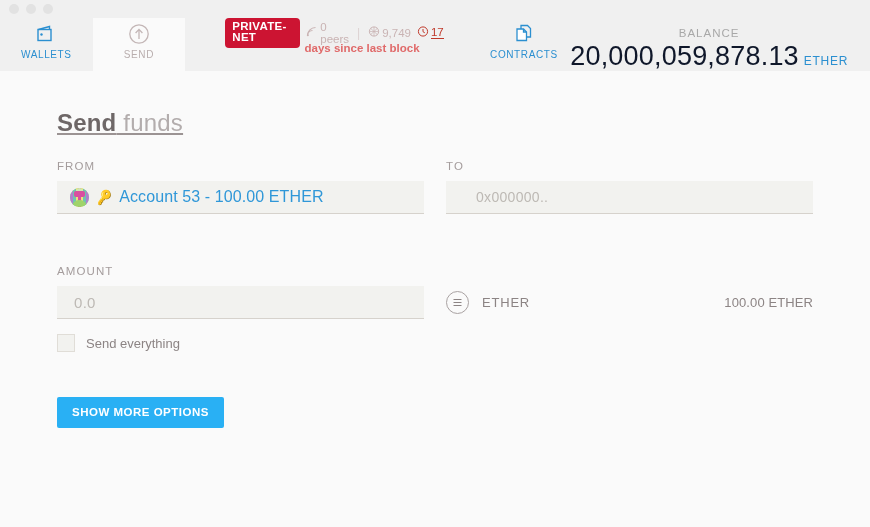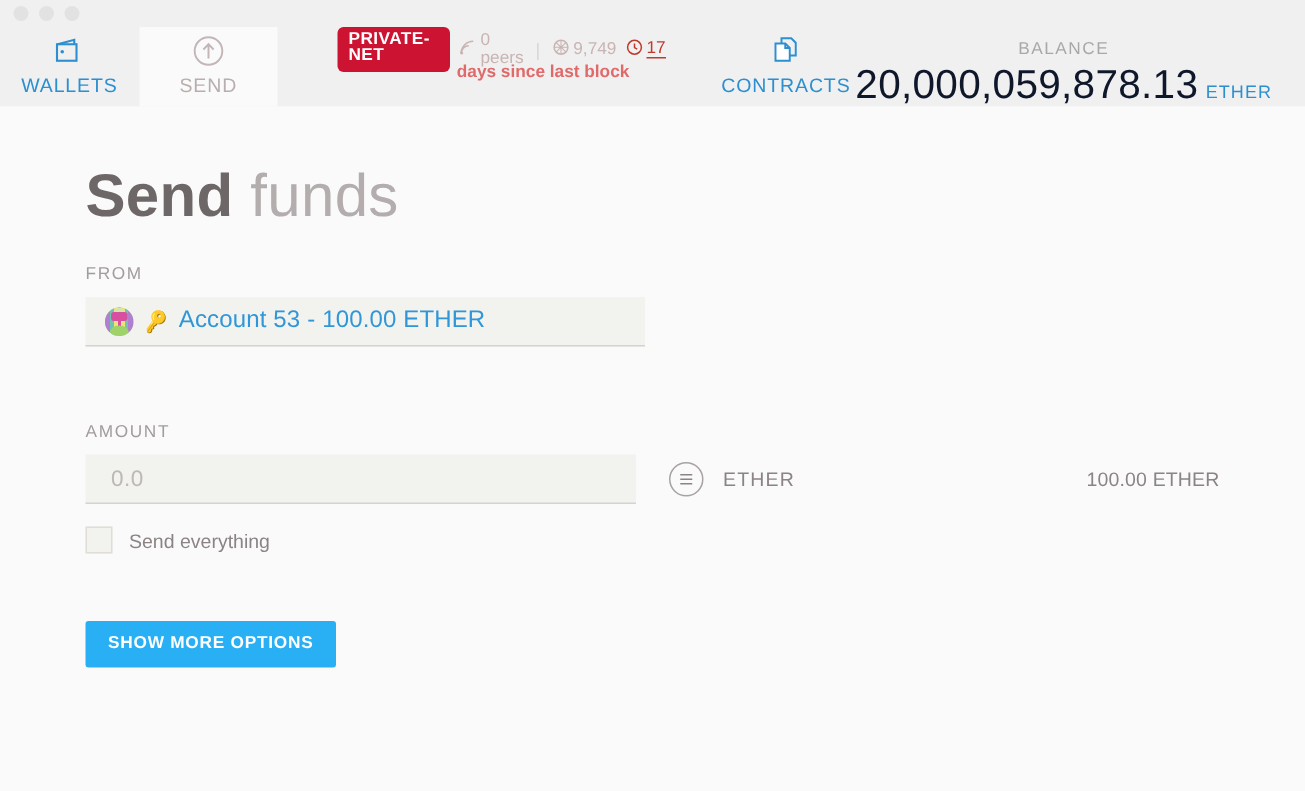--- a/index.html
+++ b/index.html
@@ -51,21 +51,21 @@
   .tab.active {
     background: #fafafa;
   }
   .tab-icon {
     height: 24px;
     display: flex;
     align-items: center;
     justify-content: center;
   }
   .tab-label {
-    font-size: 13px;
+    font-size: 10px;
     letter-spacing: 0.6px;
     margin-top: 3px;
   }
   .tab-blue .tab-label { color: #2b8fd0; }
   .tab-gray .tab-label { color: #b9aeae; }
 
   .spacer-1 { width: 45px; }
 
   
   .status {
@@ -149,23 +149,24 @@
   
   .content {
     background: #fafafa;
     height: 456px;
     padding: 0 57px;
     box-sizing: border-box;
     position: relative;
   }
   .page-title {
     padding-top: 38px;
-    font-size: 40px;
+    font-size: 24px;
     color: #9b9393;
     letter-spacing: 0.2px;
+    text-decoration: underline;
   }
   .page-title b {
     color: #6e6767;
     font-weight: bold;
   }
   .page-title span.light {
     color: #b3adad;
     font-weight: normal;
   }
 
@@ -415,20 +416,26 @@
         <span class="identicon">
           <i class="id-a"></i>
             <i class="id-b"></i>
             <i class="id-c"></i>
         </span>
         <span class="key-icon">🔑</span>
         <span class="account-text">Account 53 - 100.00 ETHER</span>
       </div>
     </div>
 
+    <div class="col">
+      <div class="field-label">TO</div>
+      <div class="input-box">
+        <span class="placeholder">0x000000..</span>
+      </div>
+    </div>
   </div>
 
   <div class="row row-amount">
     <div class="col">
       <div class="field-label">AMOUNT</div>
       <div class="input-box">
         <span class="placeholder amount">0.0</span>
       </div>
 
       <div class="checkbox-row">

